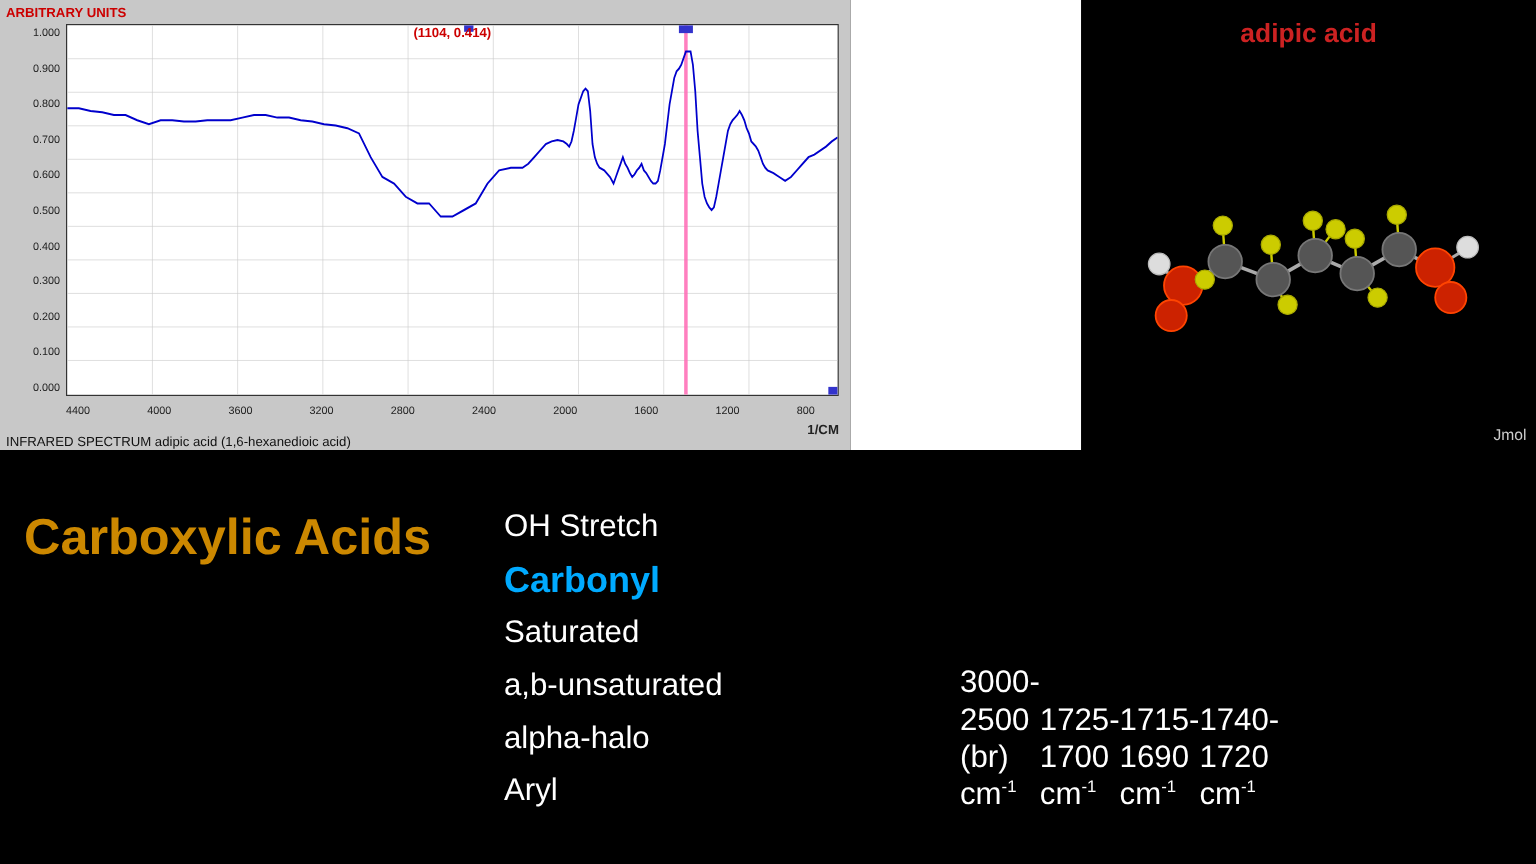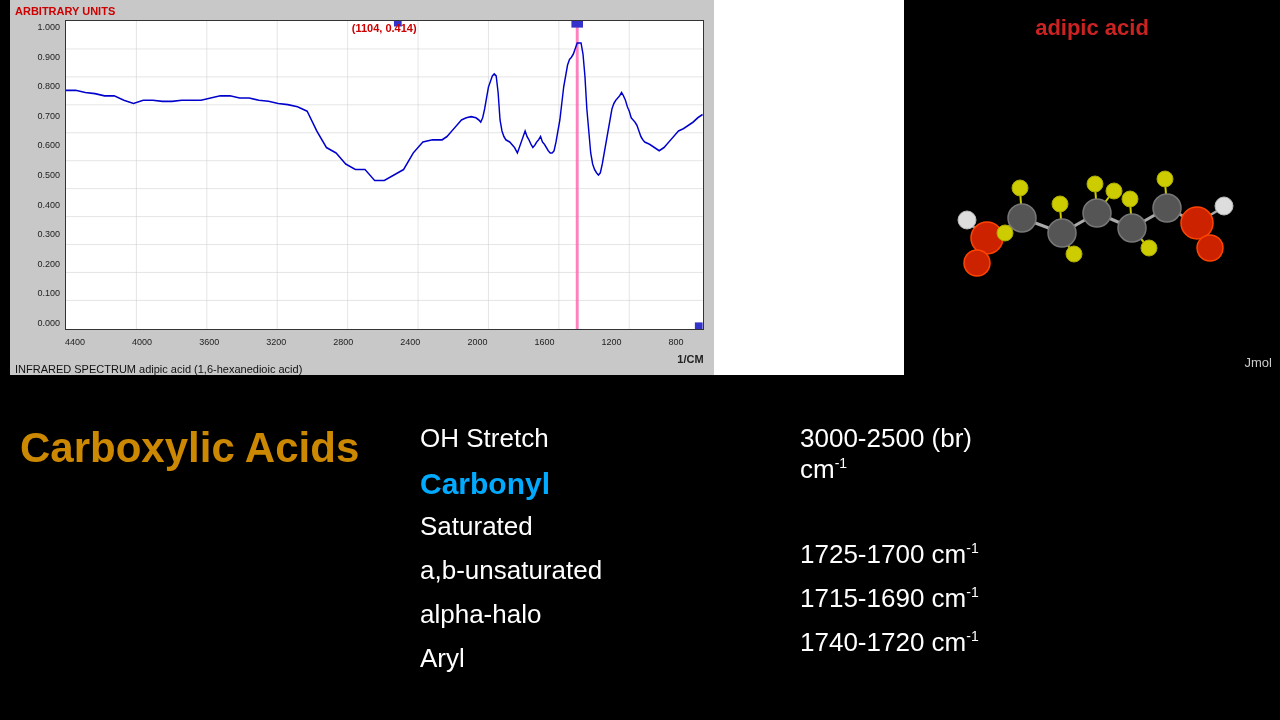--- a/index.html
+++ b/index.html
@@ -9,21 +9,20 @@
       background: #000;
       font-family: Arial, sans-serif;
       overflow: hidden;
     }
 
     
     .top-section {
       display: flex;
       width: 1280px;
       height: 375px;
-      padding-left: 10px;
     }
 
     
     .chart-container {
       width: 720px;
       height: 375px;
       background: #c8c8c8;
       position: relative;
       padding: 10px 10px 0 10px;
     }
@@ -181,22 +180,23 @@
     .labels-col {
       width: 380px;
       display: flex;
       flex-direction: column;
       gap: 0;
     }
 
     .values-col {
       flex: 1;
       display: flex;
-      flex-direction: column;
+      flex-direction: row;
       gap: 0;
+      align-items: flex-end;
     }
 
     .row-item {
       display: flex;
       align-items: baseline;
       padding: 5px 0;
       min-height: 44px;
     }
 
     .label-text {

